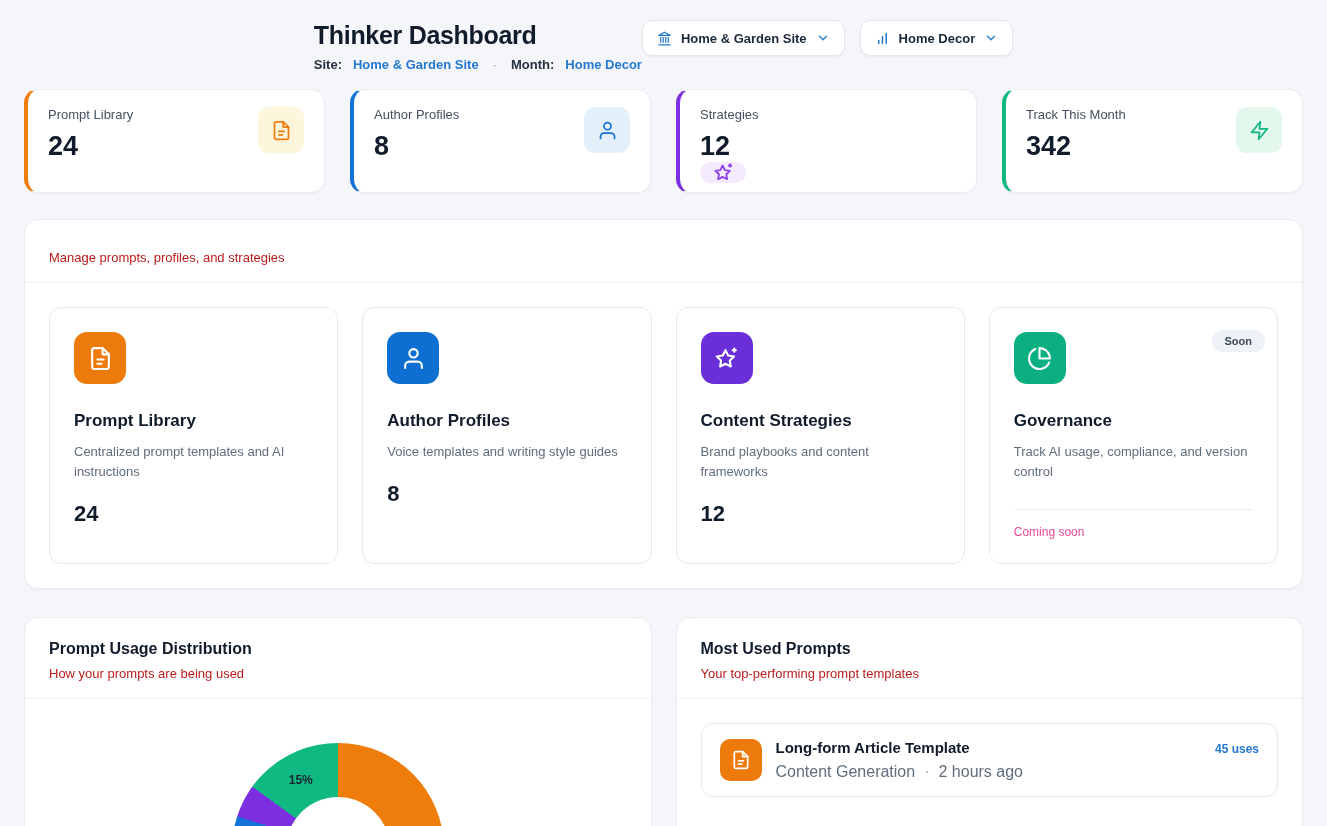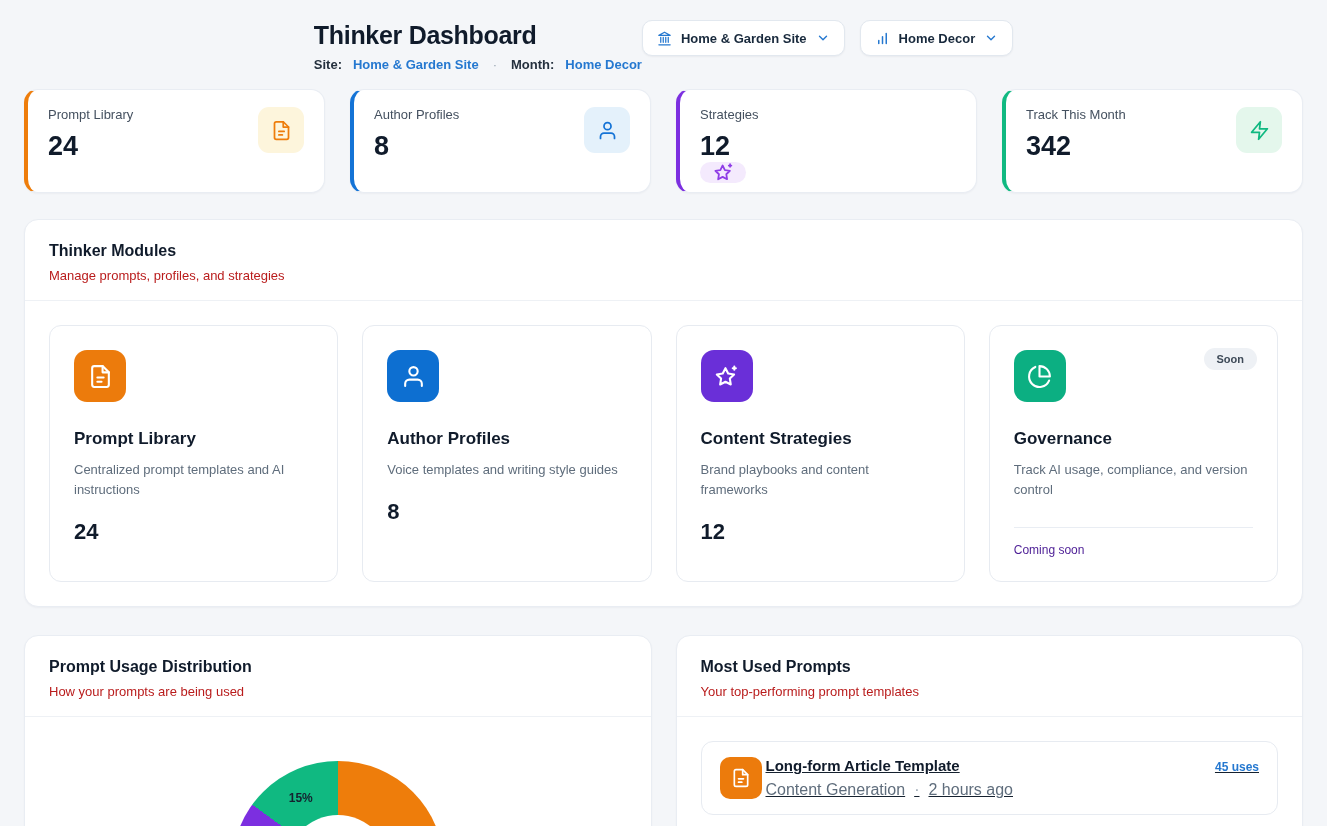--- a/index.html
+++ b/index.html
@@ -46,34 +46,34 @@
 
   
   .modules-grid { padding: 24px; display: grid; grid-template-columns: repeat(4, 1fr); gap: 24px; }
   .module-card { position: relative; border: 1px solid #e7ebf1; border-radius: 12px; padding: 24px; min-height: 252px;
     cursor: pointer; background: #fff; }
   .module-icon { width: 52px; height: 52px; border-radius: 13px; color: #fff; display: flex; align-items: center; justify-content: center; }
   .module-icon svg { width: 25px; height: 25px; }
   .module-title { margin-top: 27px; font-size: 17px; font-weight: 700; color: #101b2b; }
   .module-desc { margin-top: 11px; font-size: 13px; line-height: 1.55; color: #5f6d7c; max-width: 236px; }
   .module-count { margin-top: 19px; font-size: 22px; font-weight: 700; color: #101b2b; }
-  .soon-badge { position: absolute; top: 22px; right: 20px; background: #eef1f5; color: #3e4a58;
+  .soon-badge { position: absolute; top: 22px; right: 12px; background: #eef1f5; color: #3e4a58;
     font-size: 11px; font-weight: 700; padding: 5px 13px; border-radius: 999px; }
   .module-divider { height: 1px; background: #e9edf3; margin-top: 27px; }
-  .coming-soon { margin-top: 15px; font-size: 12px; color: #4c1d95; }
+  .coming-soon { margin-top: 15px; font-size: 12px; color: #ec4899; }
 
   
   .bottom-grid { margin-top: 28px; display: grid; grid-template-columns: 1fr 1fr; gap: 24px; }
   .bottom-grid .panel { height: 430px; }
   .donut { width: 212px; height: 212px; border-radius: 50%; margin: 44px auto 0; position: relative; }
   .donut::after { content: ""; position: absolute; inset: 54px; border-radius: 50%; background: #fff; }
   .donut-label { position: absolute; left: 57px; top: 30px; font-size: 12px; font-weight: 700; color: #15212f; z-index: 2; }
 
   .prompt-list { padding: 24px; }
-  .prompt-item { display: flex; gap: 4px; border: 1px solid #e7ebf1; border-radius: 12px; padding: 15px 18px; cursor: pointer; text-decoration: underline; }
+  .prompt-item { display: flex; gap: 14px; border: 1px solid #e7ebf1; border-radius: 12px; padding: 15px 18px; cursor: pointer; }
   .prompt-icon { width: 42px; height: 42px; border-radius: 10px; color: #fff; display: flex; align-items: center; justify-content: center; flex: 0 0 auto; }
   .prompt-icon svg { width: 20px; height: 20px; }
   .prompt-body { flex: 1; }
   .prompt-title { font-size: 15px; font-weight: 700; color: #101b2b; }
   .prompt-meta { margin-top: 7px; font-size: 16px; color: #5f6d7c; display: flex; align-items: center; gap: 9px; }
   .meta-sep { color: #9aa6b2; }
   .prompt-uses { font-size: 12px; font-weight: 700; color: #2578d0; padding-top: 3px; }
 </style>
 </head>
 <body>
@@ -172,21 +172,20 @@
       <div class="stat-icon" style="background: rgb(228, 247, 236); color: rgb(16, 185, 129);">
         <svg viewBox="0 0 24 24" fill="none" stroke="currentColor" stroke-width="2" stroke-linecap="round" stroke-linejoin="round">
             <polygon points="13 2 3 14 12 14 11 22 21 10 12 10 13 2"></polygon>
           </svg>
       </div>
     </div>
   </div>
 
   <section class="panel modules-panel">
     <div class="panel-header">
-      <div class="panel-title">Thinker Modules</div>
       <div class="panel-sub">Manage prompts, profiles, and strategies</div>
     </div>
     <div class="panel-divider"></div>
     <div class="modules-grid">
 
       <div class="module-card">
         <div class="module-icon" style="background: rgb(236, 123, 12);">
           <svg viewBox="0 0 24 24" fill="none" stroke="currentColor" stroke-width="2" stroke-linecap="round" stroke-linejoin="round">
               <path d="M14 2H6a2 2 0 0 0-2 2v16a2 2 0 0 0 2 2h12a2 2 0 0 0 2-2V8z"></path>
               <polyline points="14 2 14 8 20 8"></polyline>

